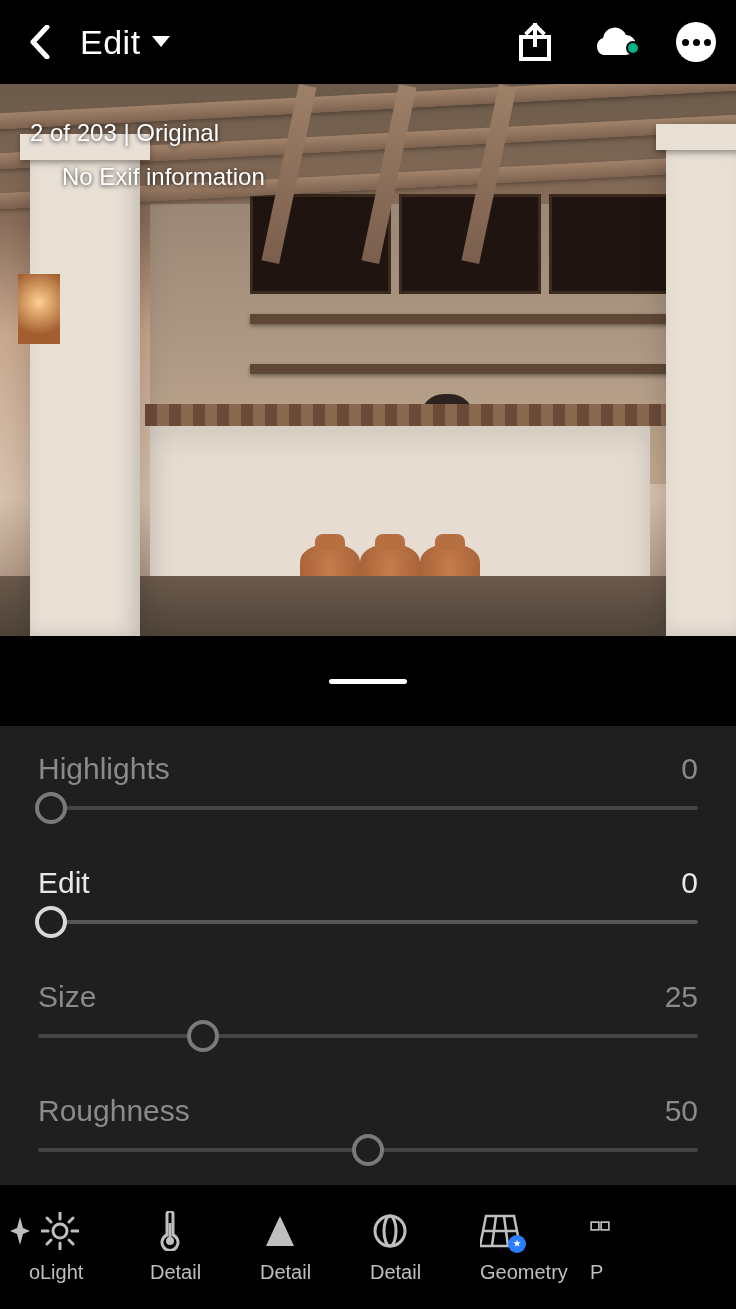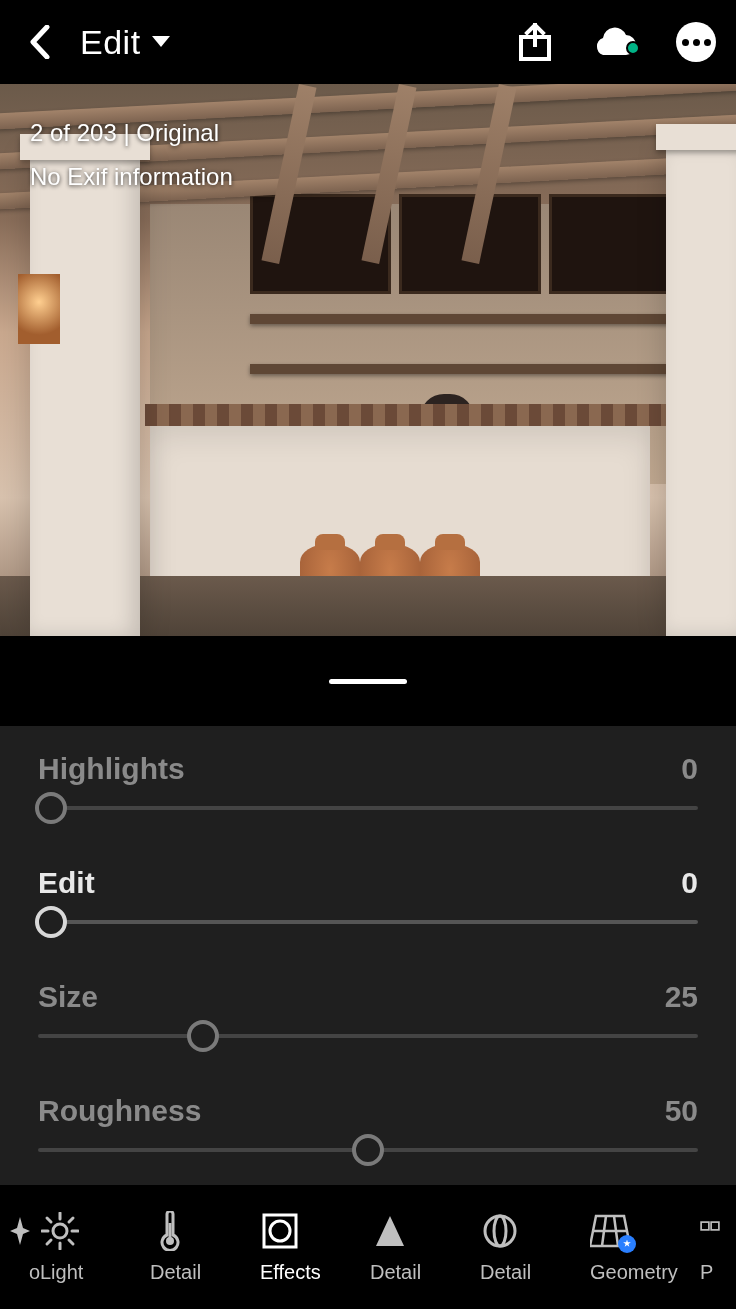--- a/index.html
+++ b/index.html
@@ -13,21 +13,21 @@
   .title-caret { margin-left: 10px; }
   .topbar-right { margin-left: auto; display: flex; align-items: center; gap: 40px; }
   .icon-btn { cursor: pointer; display: flex; align-items: center; justify-content: center; position: relative; }
   .more-btn { width: 40px; height: 40px; background: #fff; border-radius: 50%; display: flex; align-items: center; justify-content: center; }
   .more-dot { width: 7px; height: 7px; background: #000; border-radius: 50%; margin: 0 2px; }
   .cloud-dot { position: absolute; width: 14px; height: 14px; background: #00b386; border-radius: 50%; right: -4px; bottom: 2px; border: 2px solid #000; }
 
   
   .preview { position: absolute; top: 84px; left: 0; right: 0; height: 552px; background: linear-gradient(180deg, #6b5a4a 0%, #8a6e5a 25%, #c9a88e 45%, #d8c2ae 75%, #927a68 100%); overflow: hidden; }
   .meta { position: absolute; top: 30px; left: 30px; font-size: 24px; color: #fff; text-shadow: 0 1px 4px rgba(0,0,0,0.8); line-height: 1.6; }
-  .meta-line2 { margin-top: 6px; }
+  .meta-line2 { margin-top: 6px; margin-left: 32px; }
   
   
   .pergola { position:absolute; top:0; left:0; right:0; height:160px; }
   .pergola .beam { position:absolute; height:16px; left:-40px; right:-40px; background:linear-gradient(#a2836a,#7d6350); box-shadow:0 2px 4px rgba(0,0,0,0.3); }
   .pergola .b1{ top:10px; transform:rotate(-3deg);} .pergola .b2{ top:50px; transform:rotate(-3deg);} .pergola .b3{ top:90px; transform:rotate(-3deg);}
   .vbeam{ position:absolute; width:18px; top:0; height:180px; background:linear-gradient(#9e8068,#7a5f4c);} 
   .v1{left:280px;transform:rotate(12deg);} .v2{left:380px;transform:rotate(12deg);} .v3{left:480px;transform:rotate(12deg);}
   .pillar { position:absolute; background:#e8dfd5; box-shadow:inset -8px 0 20px rgba(0,0,0,0.15), 0 0 30px rgba(0,0,0,0.2);}
   .pillar-l{ left:30px; top:70px; width:110px; height:482px;}
   .pillar-r{ right:-20px; top:60px; width:90px; height:492px;}
@@ -45,21 +45,21 @@
   .wall{ position:absolute; top:120px; left:150px; width:550px; height:280px; background:linear-gradient(#9a8775,#c1a991);}
   .floor{ position:absolute; bottom:0; left:0; right:0; height:60px; background:linear-gradient(#6b5a4c,#4f4338);}
   .person{ position:absolute; top:310px; left:420px; width:54px; height:70px; background:#2c2320; border-radius:24px 24px 8px 8px;}
 
   
   .handle-bar { position: absolute; top: 636px; left: 0; right: 0; height: 90px; background:#000; display:flex; align-items:center; justify-content:center; }
   .handle { width: 78px; height: 5px; background: #fff; border-radius: 3px; }
 
   
   .panel-area { position: absolute; top: 726px; left: 0; right: 0; bottom: 124px; background: #1f1f1f; padding: 26px 38px; }
-  .slider-block { margin-bottom: 56px; font-weight: bold; }
+  .slider-block { margin-bottom: 56px; }
   .slider-head { display: flex; justify-content: space-between; font-size: 30px; margin-bottom: 20px; }
   .dim .slider-head { color: #8a8a8a; }
   .bright .slider-head { color: #e8e8e8; }
   .dim .slider-val{ color:#8a8a8a;} .bright .slider-val{ color:#e8e8e8;}
   .track { position: relative; height: 4px; background: #555; border-radius: 2px; }
   .dim .track { background: #444; }
   .thumb { position: absolute; top: 50%; width: 32px; height: 32px; border: 4px solid; border-radius: 50%; transform: translate(-50%, -50%); background: #1f1f1f; }
   .bright .thumb { border-color: #d8d8d8; }
   .dim .thumb { border-color: #7a7a7a; }
 
@@ -231,29 +231,20 @@
   <div class="tool">
     <div class="ticon">
       <svg width="22" height="40" viewBox="0 0 22 40">
           <path d="M8 3 A3 3 0 0 1 14 3 V24 A8 8 0 1 1 8 24 Z" stroke="#bfbfbf" stroke-width="3" fill="none"></path>
           <circle cx="11" cy="30" r="4" fill="#bfbfbf"></circle>
           <line x1="11" y1="12" x2="11" y2="28" stroke="#bfbfbf" stroke-width="3"></line>
         </svg>
     </div>
     <span>Detail</span>
   </div>
-  <div class="tool active">
-    <div class="ticon">
-      <svg width="36" height="36" viewBox="0 0 36 36">
-          <rect x="2" y="2" width="32" height="32" stroke="#fff" stroke-width="3" fill="none"></rect>
-          <circle cx="18" cy="18" r="10" stroke="#fff" stroke-width="3" fill="none"></circle>
-        </svg>
-    </div>
-    <span>Effects</span>
-  </div>
   <div class="tool">
     <div class="ticon">
       <svg width="32" height="34" viewBox="0 0 32 34">
           <path d="M16 2 L30 32 L2 32 Z" fill="#bfbfbf"></path>
         </svg>
     </div>
     <span>Detail</span>
   </div>
   <div class="tool">
     <div class="ticon">

